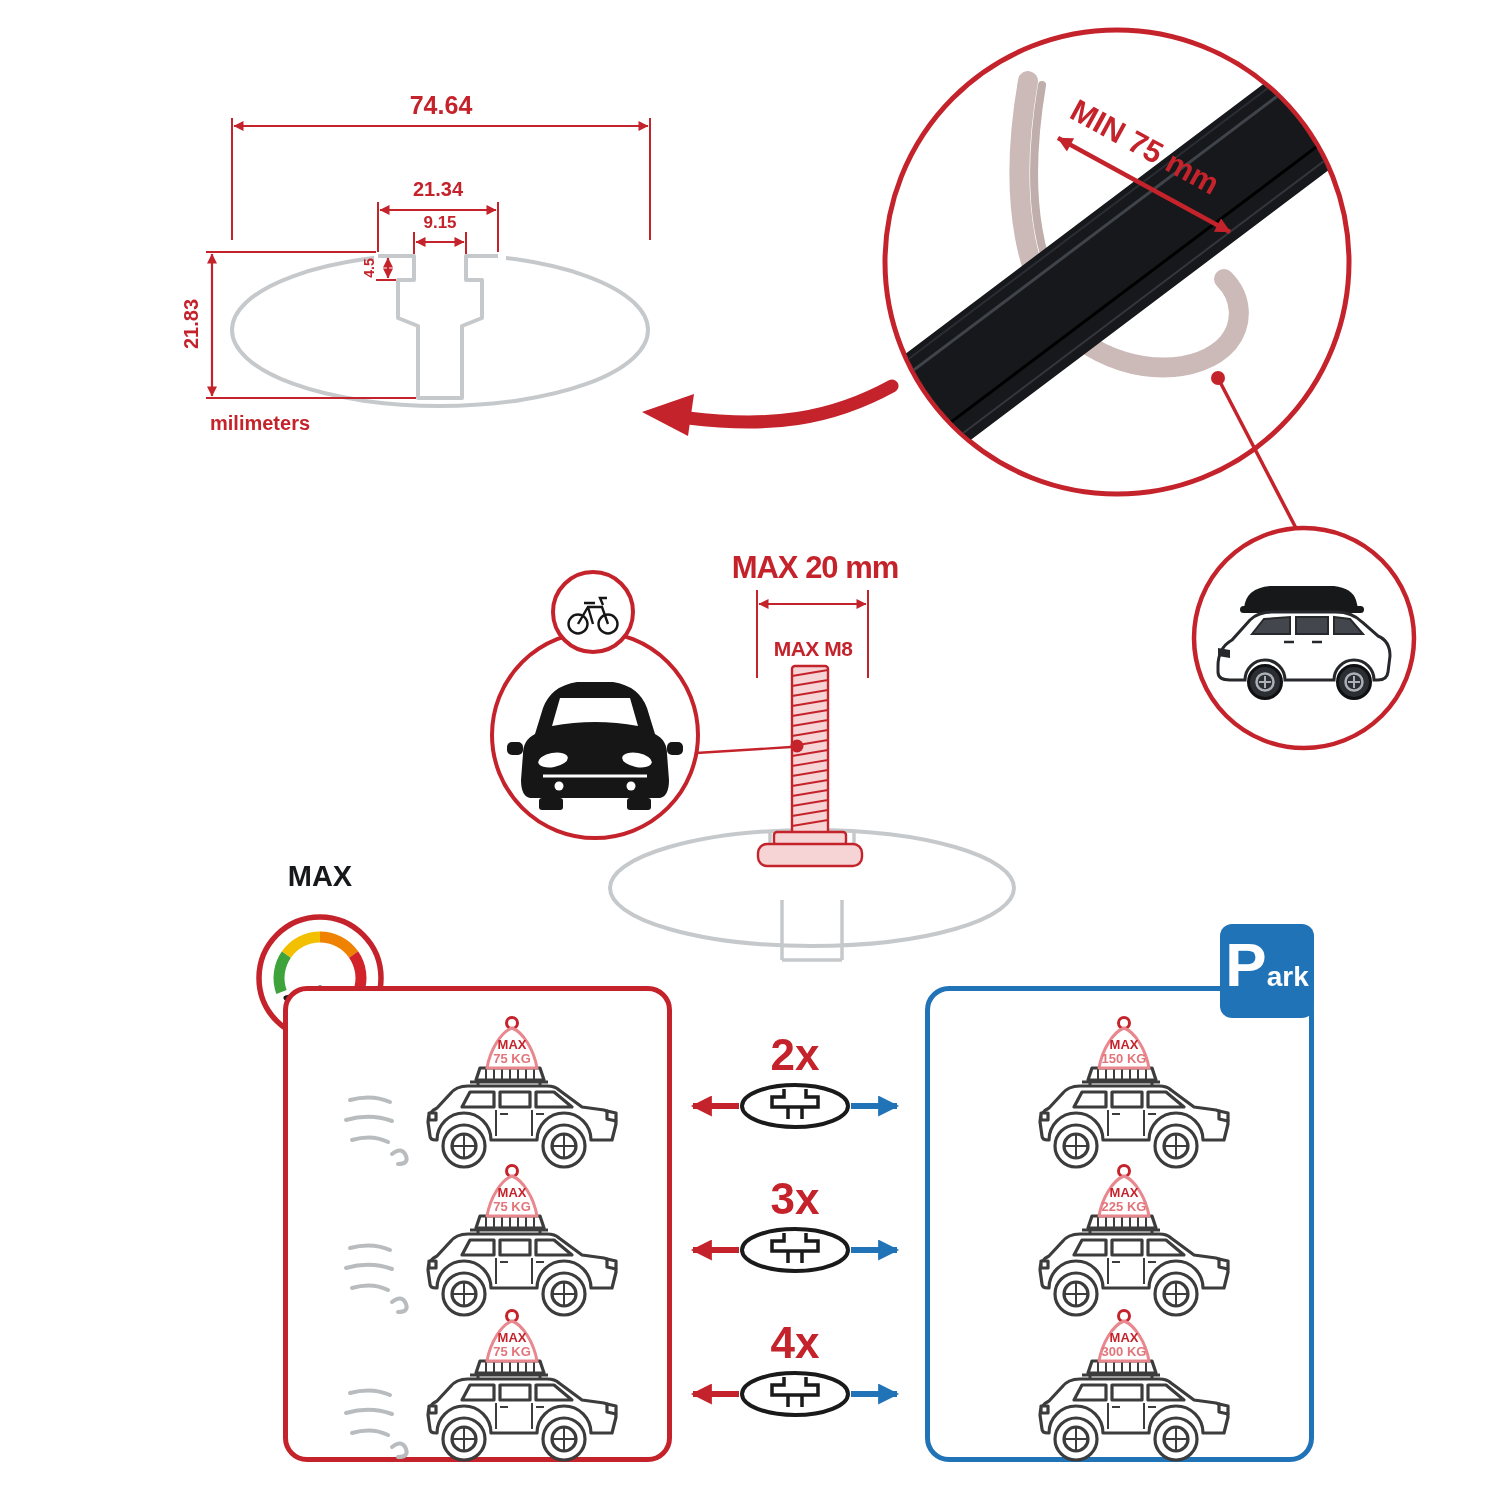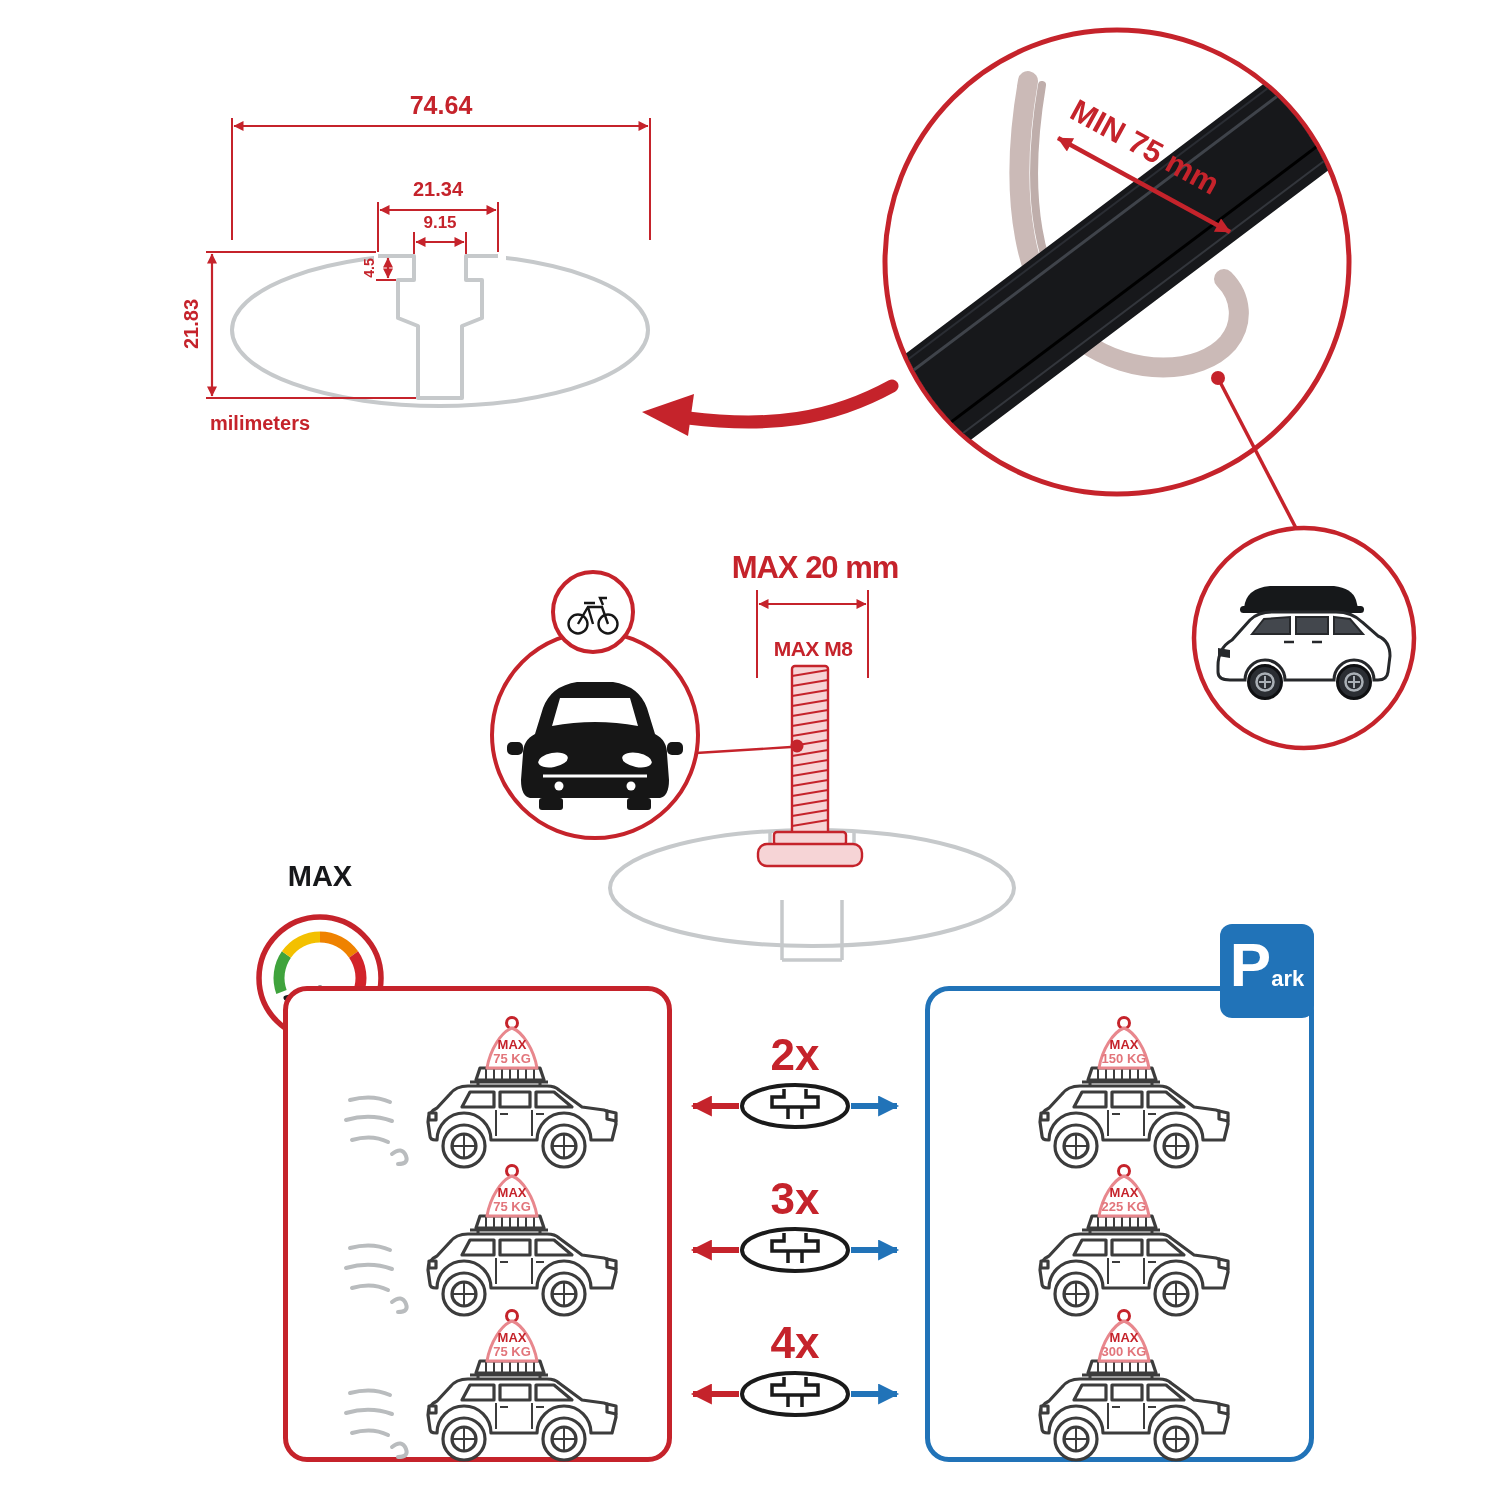--- a/index.html
+++ b/index.html
@@ -31,21 +31,21 @@
     font-size:26px; font-weight:600; color:#17181a; }
 
   .panel { position:absolute; width:389px; height:476px; border-radius:24px; background:#fff; }
   .red-panel { left:283px; top:986px; border:5px solid #c5232b; }
   .blue-panel { left:925px; top:986px; border:5px solid #2173b8; }
 
   .p-sign { position:absolute; left:1220px; top:924px; width:94px; height:94px;
     background:#2173b8; border-radius:12px; display:flex; align-items:baseline;
     justify-content:center; padding-top:10px; color:#fff; }
   .p-big { font-size:62px; font-weight:bold; line-height:1; }
-  .p-small { font-size:22px; font-weight:bold; }
+  .p-small { font-size:28px; font-weight:bold; }
 </style>
 </head>
 <body>
 
 <svg width="0" height="0" style="position:absolute" aria-hidden="true">
   <defs>
     <marker id="dimE" viewBox="0 0 10 10" refX="9.5" refY="5" markerWidth="13" markerHeight="10" orient="auto" markerUnits="userSpaceOnUse">
         <path d="M0,0L10,5L0,10Z" fill="#c5232b"></path>
       </marker>
     <marker id="dimS" viewBox="0 0 10 10" refX="0.5" refY="5" markerWidth="13" markerHeight="10" orient="auto" markerUnits="userSpaceOnUse">

